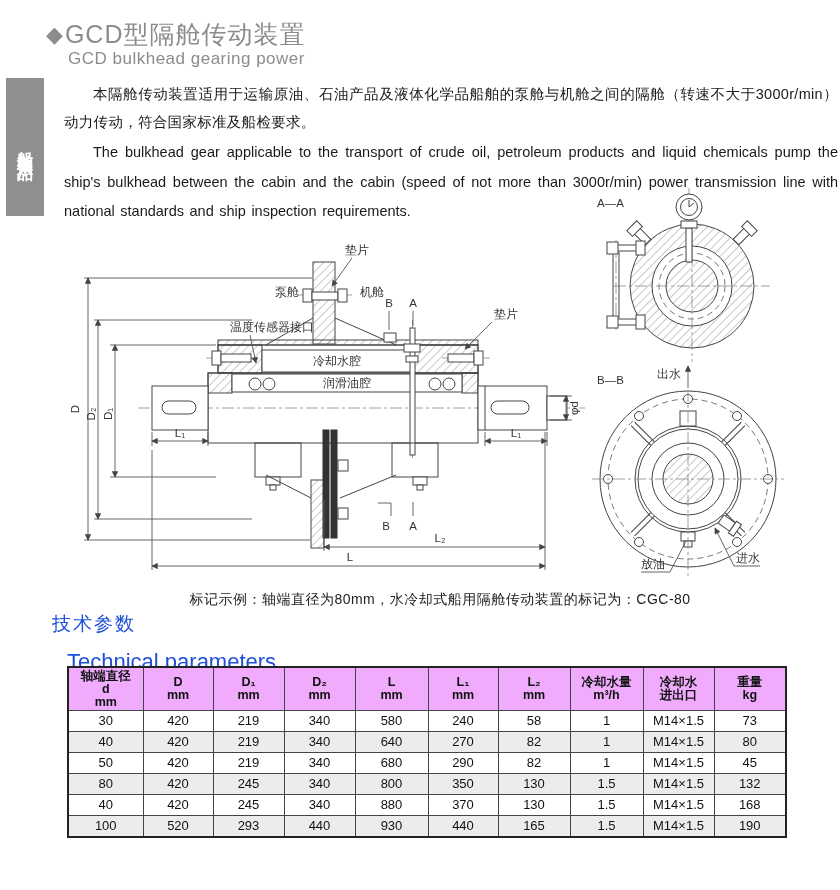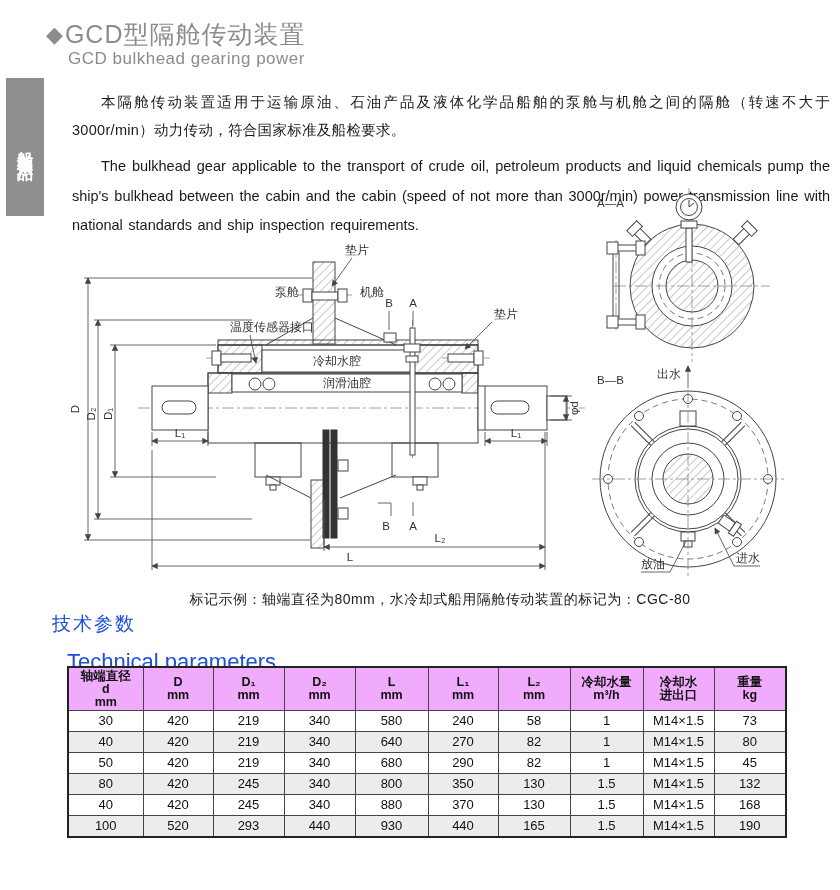--- a/index.html
+++ b/index.html
@@ -16,21 +16,21 @@
   .side-tab{
     position:absolute;left:6px;top:78px;width:38px;height:138px;background:#8f8f8f;
     display:flex;align-items:center;justify-content:center;
   }
   .side-tab span{
     writing-mode:vertical-rl;text-orientation:upright;color:#fff;font-size:16px;
     font-weight:bold;letter-spacing:3px;line-height:1;
   }
   
   .intro{position:absolute;left:64px;top:80px;width:774px;}
-  .intro p{margin:8px;text-indent:2em;text-align:justify;}
+  .intro p{margin:0;text-indent:2em;text-align:justify;}
   .intro .cn{font-size:14.5px;line-height:28px;letter-spacing:.3px;margin-bottom:2px;}
   .intro .en{font-size:14.5px;line-height:29.5px;word-spacing:1.5px;}
   
   .drawing{position:absolute;left:0;top:185px;}
   .ln{stroke:#444;fill:none;stroke-width:1;}
   .lnw{stroke:#444;fill:#fff;stroke-width:1;}
   .hz{stroke:#444;fill:url(#hatch);stroke-width:1;}
   .cl{stroke:#888;stroke-width:.8;stroke-dasharray:12 3 3 3;fill:none;}
   .dsh{stroke:#555;stroke-width:.8;stroke-dasharray:6 4;fill:none;}
   .dim{stroke:#555;stroke-width:.9;fill:none;}

